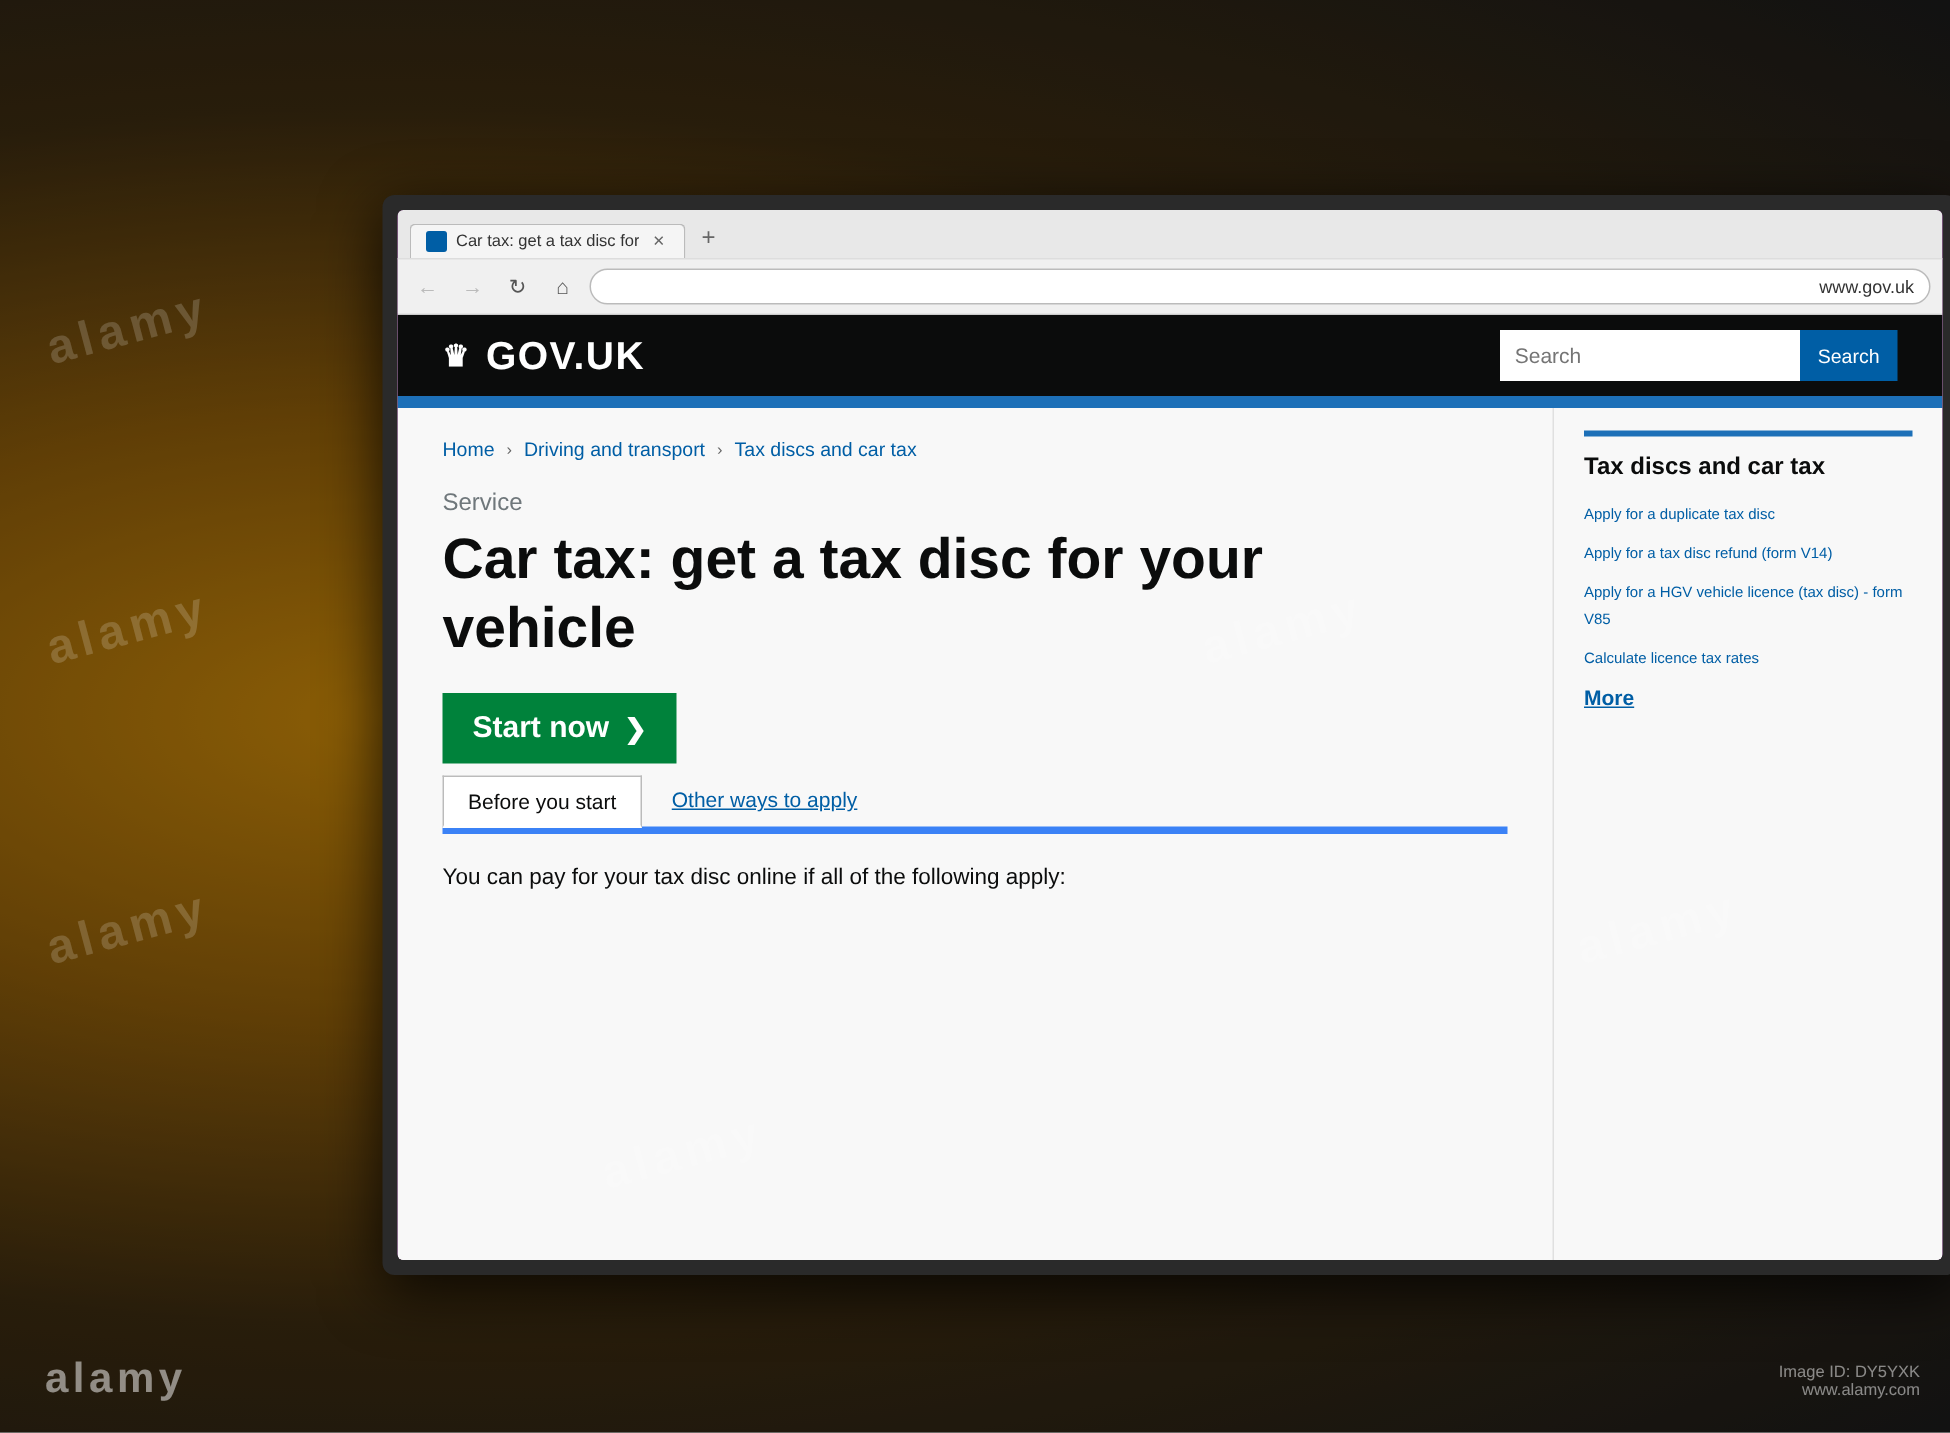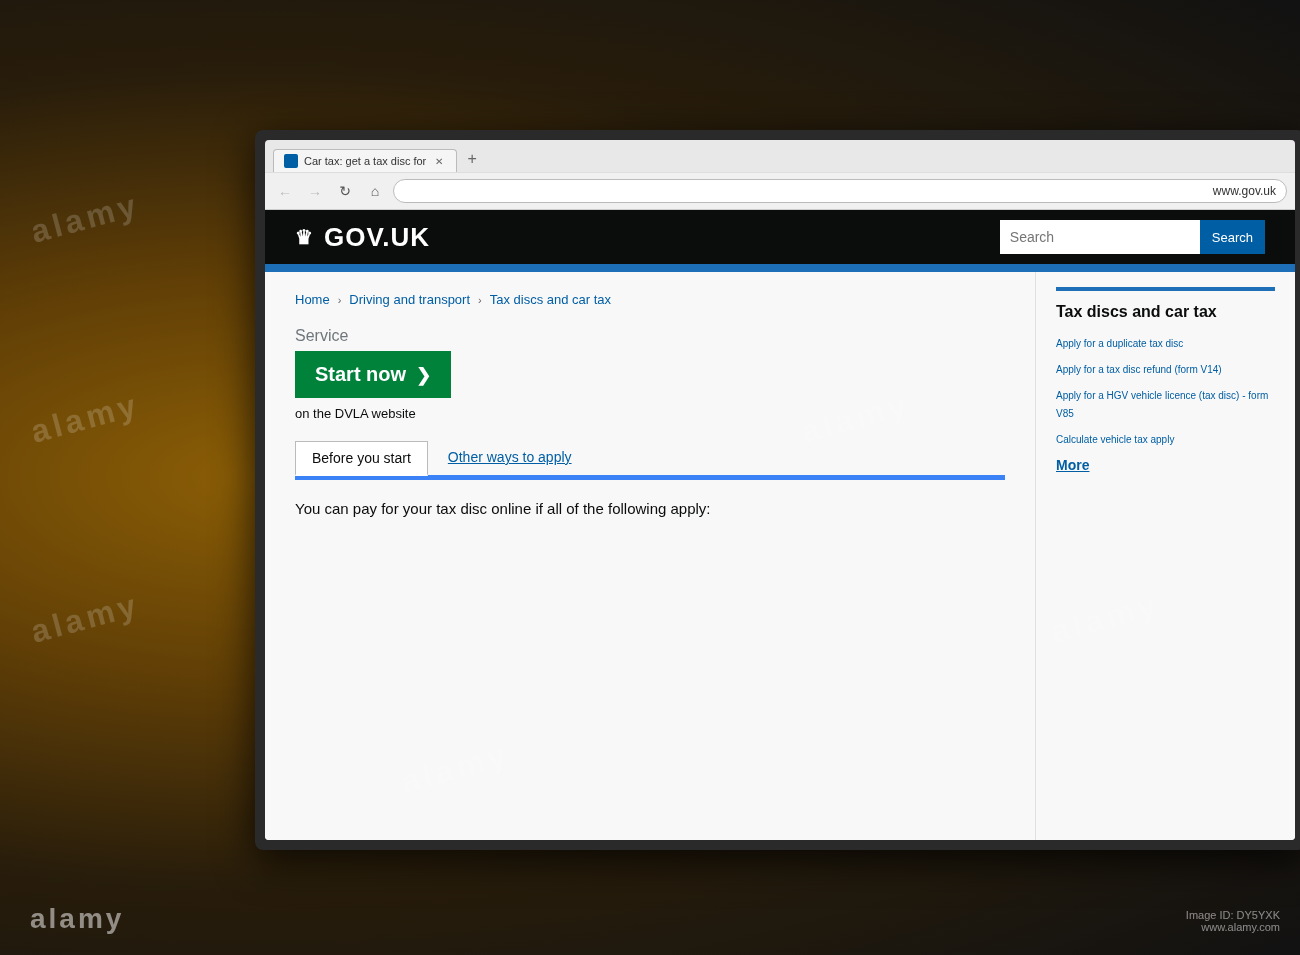--- a/index.html
+++ b/index.html
@@ -472,31 +472,31 @@
             <span class="breadcrumb-sep">›</span>
             <a href="#">Driving and transport</a>
             <span class="breadcrumb-sep">›</span>
             <a href="#">Tax discs and car tax</a>
           </nav>
 
           
           <p class="service-label">Service</p>
 
           
+          <h1 class="page-title">Car tax: get a tax disc for your vehicle</h1>
 
           
 
           
           <button class="start-btn">
             <span>Start now</span>
             <span class="start-btn-arrow">❯</span>
           </button>
 
           
-          <p class="dvla-note">on the DVLA website</p>
 
           
           <div class="content-tabs">
             <div class="content-tab active">Before you start</div>
             <div class="content-tab-link">Other ways to apply</div>
           </div>
 
           
           <p class="tab-content-text">You can pay for your tax disc online if all of the following apply:</p>
 
@@ -509,21 +509,21 @@
             <li>
               <a href="#">Apply for a duplicate tax disc</a>
             </li>
             <li>
               <a href="#">Apply for a tax disc refund (form V14)</a>
             </li>
             <li>
               <a href="#">Apply for a HGV vehicle licence (tax disc) - form V85</a>
             </li>
             <li>
-              <a href="#">Calculate vehicle tax apply</a>
+              <a href="#">Calculate licence tax rates</a>
             </li>
           </ul>
           <a href="#" class="sidebar-more">More</a>
         </div>
 
       </div>
     </div>
   </div>
 </div>
 

